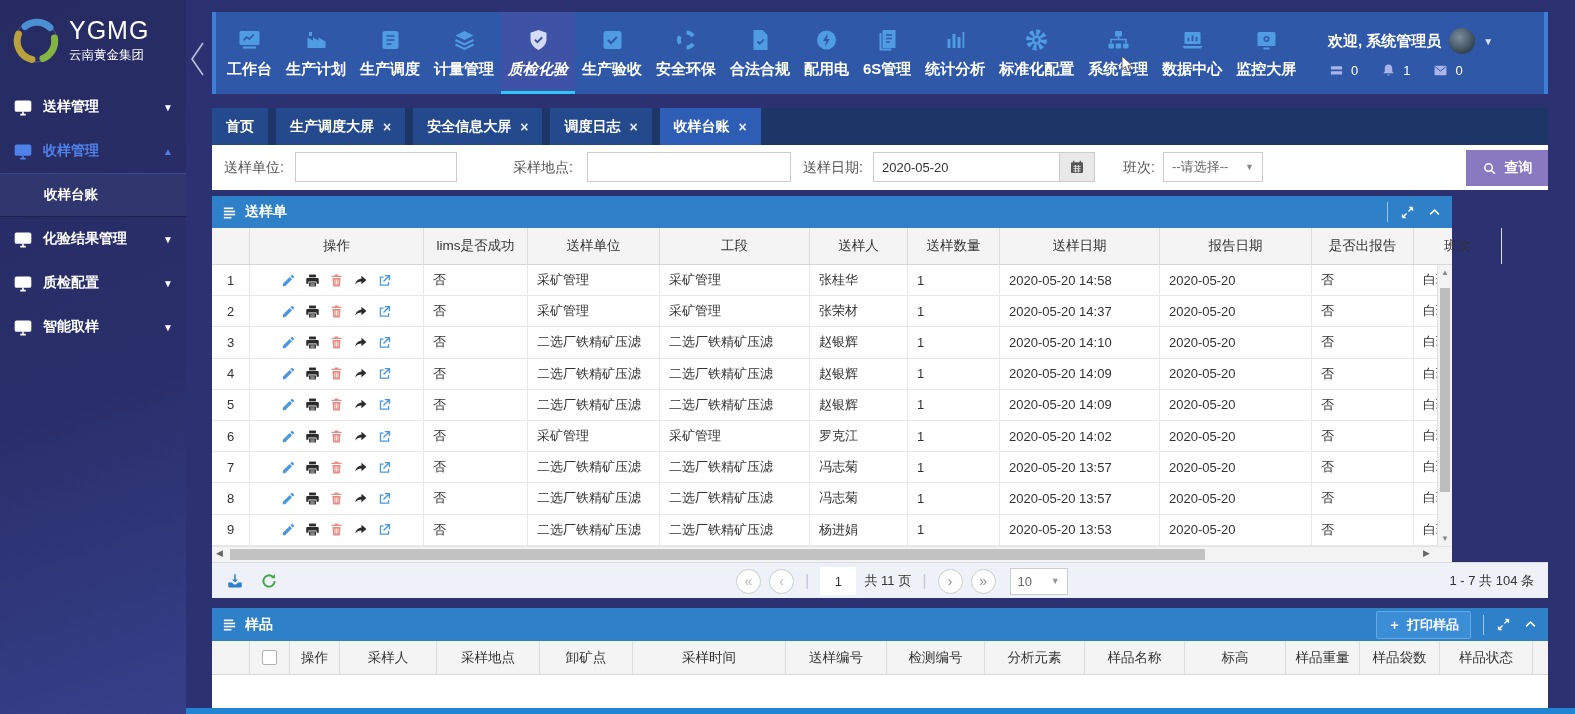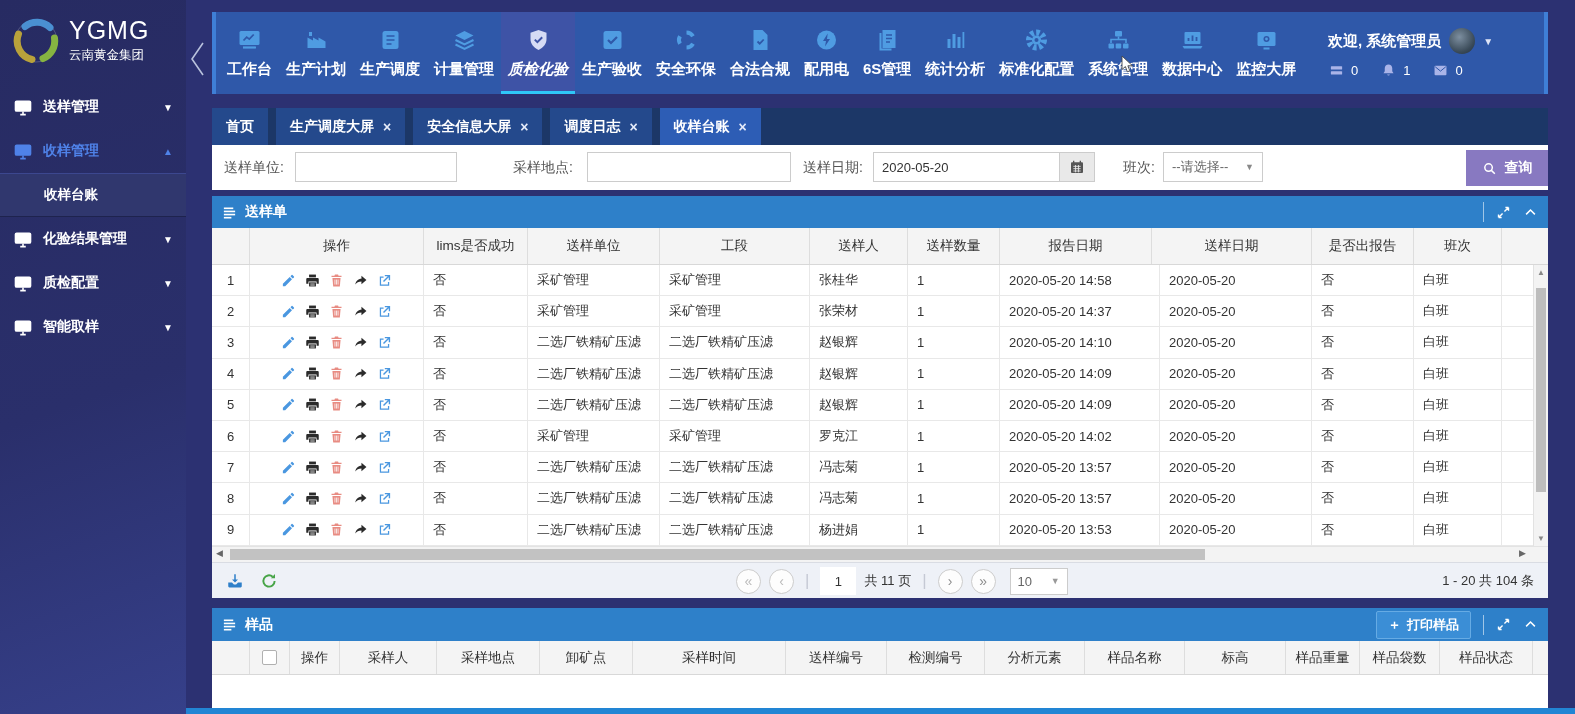--- a/index.html
+++ b/index.html
@@ -64,21 +64,21 @@
     border-left:none;box-sizing:border-box;display:flex;align-items:center;justify-content:center;color:#555;cursor:pointer;}
   .cal-btn svg{width:16px;height:16px;}
   .f-select{position:absolute;left:951px;top:7px;width:100px;height:30px;border:1px solid #ccc;box-sizing:border-box;
     background:#fff;display:flex;align-items:center;justify-content:space-between;padding:0 8px;font-size:13px;color:#666;cursor:pointer;}
   .f-select .caret{font-size:9px;color:#888;}
   .search-btn{position:absolute;right:0;top:5px;width:82px;height:36px;background:#8879c1;color:#fff;display:flex;
     align-items:center;justify-content:center;gap:8px;font-size:14px;font-weight:bold;cursor:pointer;}
   .search-btn svg{width:15px;height:15px;}
 
   
-  .panel1{left:212px;top:196px;width:1336px;height:366px;background:#fff;}
+  .panel1{left:212px;top:196px;width:1240px;height:366px;background:#fff;}
   .panel2{left:212px;top:608px;width:1336px;height:100px;background:#fff;}
   .p-header{height:32px;background:#2e80c9;display:flex;align-items:center;padding:0 10px;box-sizing:border-box;}
   .panel2 .p-header{height:33px;}
   .p-licon{color:#fff;}
   .p-licon svg{width:15px;height:15px;}
   .p-title{color:#fff;font-size:14px;font-weight:bold;margin-left:8px;}
   .p-controls{margin-left:auto;display:flex;align-items:center;gap:12px;color:#fff;}
   .p-controls svg{width:15px;height:15px;cursor:pointer;}
   .p-sep{width:1px;height:20px;background:rgba(255,255,255,.55);}
   .print-btn{display:flex;align-items:center;gap:6px;background:#3b8ed6;border:1px solid #66abe4;color:#fff;
@@ -480,22 +480,22 @@
       </span>
     </div>
     <div class="thead t1-head" id="t1-head">
         <div class="th" style="width: 38px;"></div>
         <div class="th" style="width: 174px;">操作</div>
         <div class="th" style="width: 104px;">lims是否成功</div>
         <div class="th" style="width: 132px;">送样单位</div>
         <div class="th" style="width: 150px;">工段</div>
         <div class="th" style="width: 98px;">送样人</div>
         <div class="th" style="width: 92px;">送样数量</div>
+        <div class="th" style="width: 160px;">送样日期</div>
         <div class="th" style="width: 152px;">报告日期</div>
-        <div class="th" style="width: 160px;">送样日期</div>
         <div class="th" style="width: 102px;">是否出报告</div>
         <div class="th" style="width: 88px;">班次</div>
         <div class="th nb" style="flex: 1 1 0%;"></div>
       </div>
     <div class="t1-body" id="t1-body">
         <div class="trow">
           <div class="td center" style="width: 38px;">1</div>
           <div class="td center" style="width: 174px;">
             <div class="act">
               <span class="c-edit">
@@ -948,21 +948,21 @@
       <input class="pinput" value="1" style="">
       <span class="ptotal">共 11 页</span>
       <span class="psep">|</span>
       <span class="pcirc">›</span>
       <span class="pcirc">»</span>
       <div class="psel">
         <span>10</span>
         <span class="caret">▼</span>
       </div>
     </div>
-    <div class="pb-right">1 - 20  共 104 条</div>
+    <div class="pb-right">1 - 7  共 104 条</div>
   </div>
 
   <div class="abs panel2">
     <div class="p-header">
       <span class="p-licon">
         <svg viewBox="0 0 24 24" fill="currentColor">
             <rect x="3" y="4" width="15" height="2.6"></rect>
             <rect x="3" y="9" width="18" height="2.6"></rect>
             <rect x="3" y="14" width="18" height="2.6"></rect>
             <rect x="3" y="19" width="12" height="2.6"></rect>

